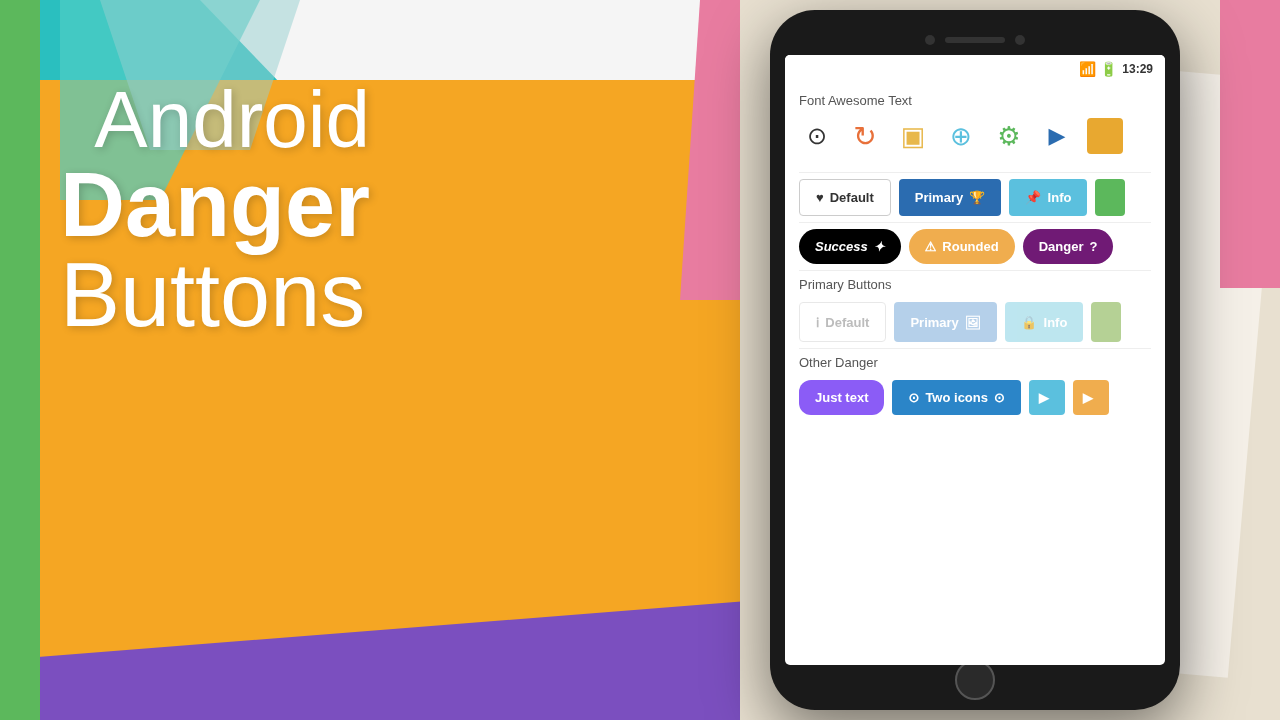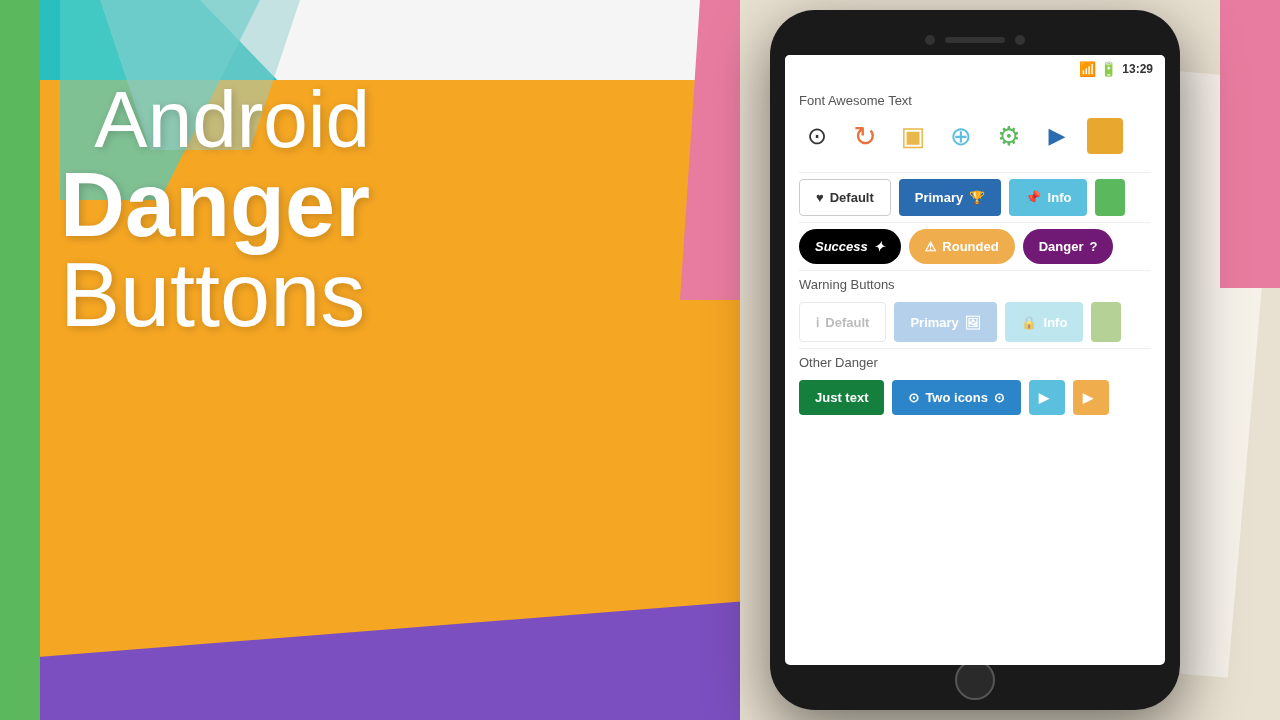--- a/index.html
+++ b/index.html
@@ -311,23 +311,23 @@
       background: #8EB8E0;
       color: white;
     }
     .btn-info-disabled {
       background: #9AD9E8;
       color: white;
     }
 
     
     .btn-just-text {
-      background: #15803d;
-      color: white;
-      border-radius: 4px;
+      background: #8b5cf6;
+      color: white;
+      border-radius: 12px;
     }
     .btn-two-icons {
       background: #2B85C8;
       color: white;
       border-radius: 4px;
     }
 
     
     .right-text-overlay {
       position: absolute;
@@ -443,21 +443,21 @@
             <span>Rounded</span>
           </button>
           <button class="btn btn-danger btn-rounded">
             <span>Danger</span>
             <span>?</span>
           </button>
         </div>
 
         <div class="section-divider"></div>
 
-        <div class="section-title">Warning Buttons</div>
+        <div class="section-title">Primary Buttons</div>
         <div class="buttons-row">
           <button class="btn btn-default-disabled btn-disabled" disabled="">
             <span>ℹ</span>
             <span>Default</span>
           </button>
           <button class="btn btn-primary-disabled btn-disabled" disabled="">
             <span>Primary</span>
             <span>🖼</span>
           </button>
           <button class="btn btn-info-disabled btn-disabled" disabled="">

